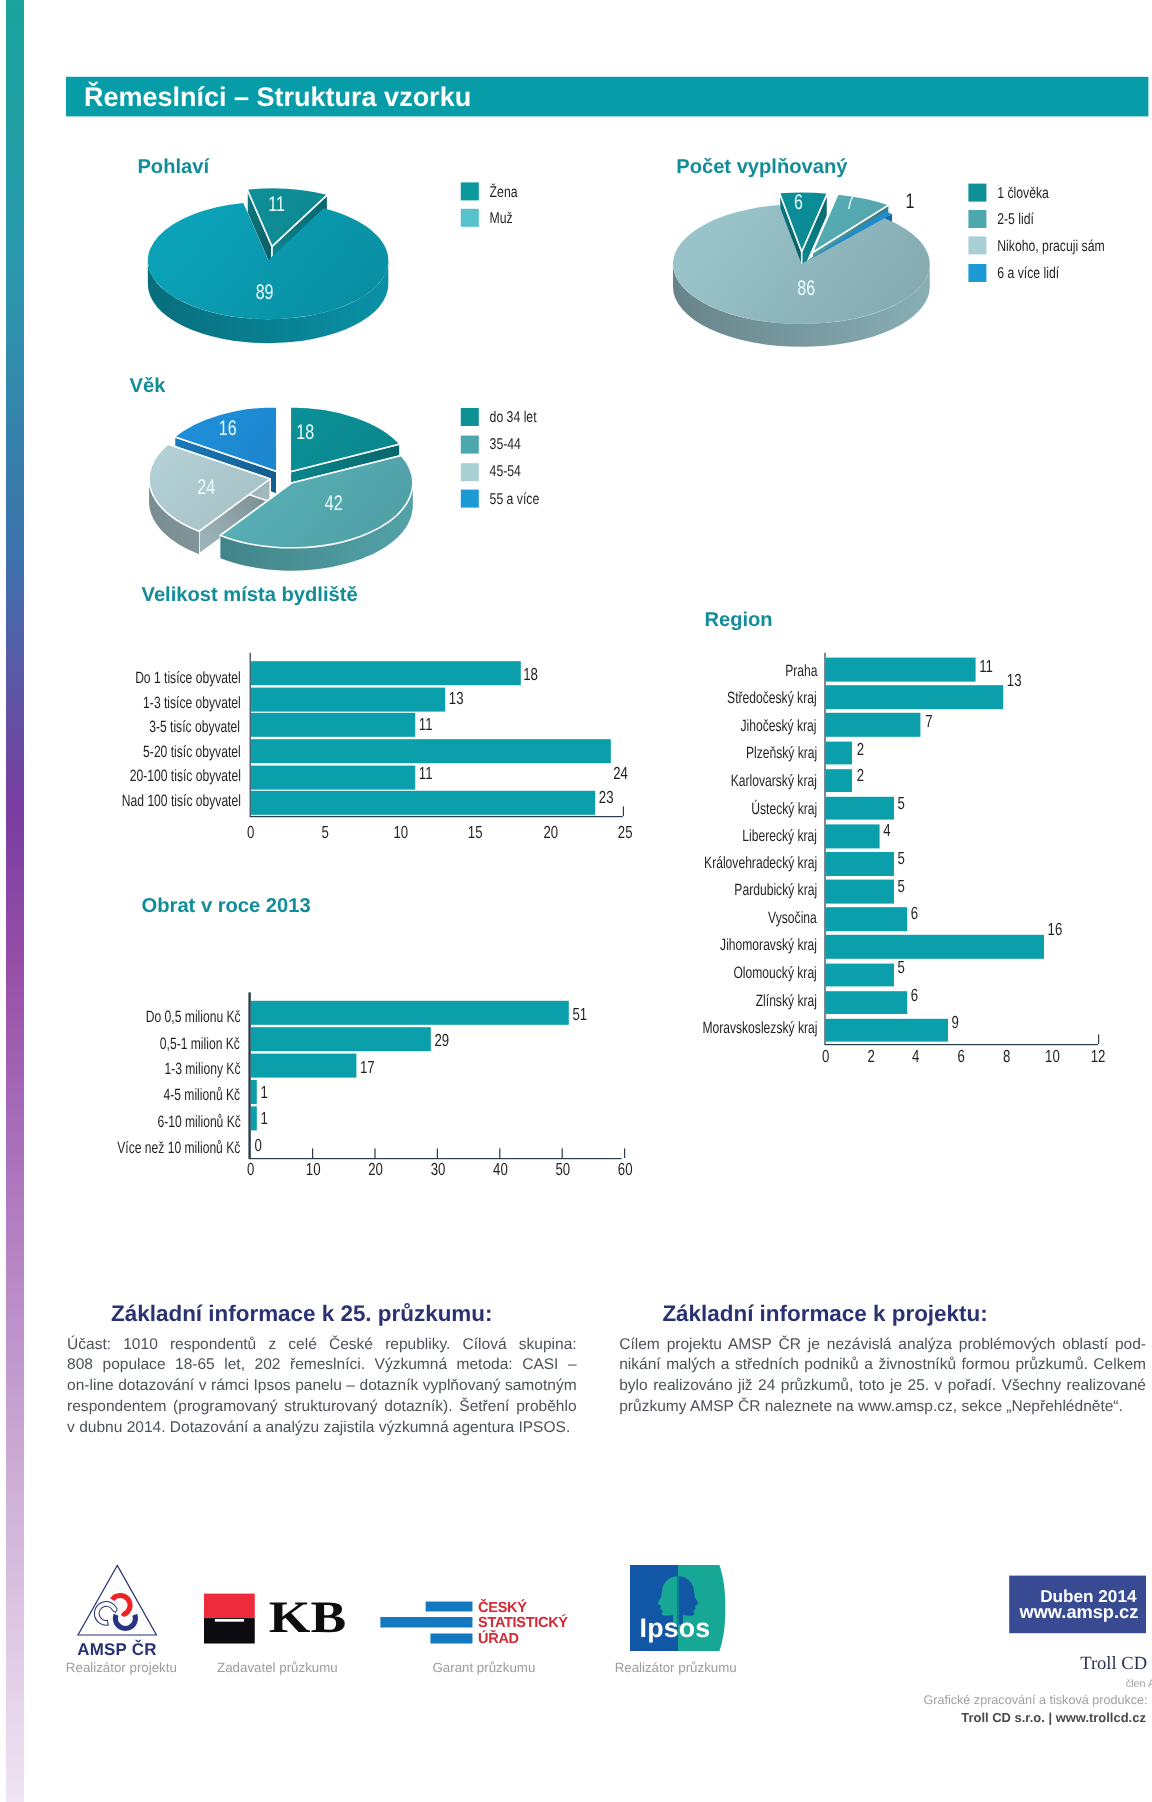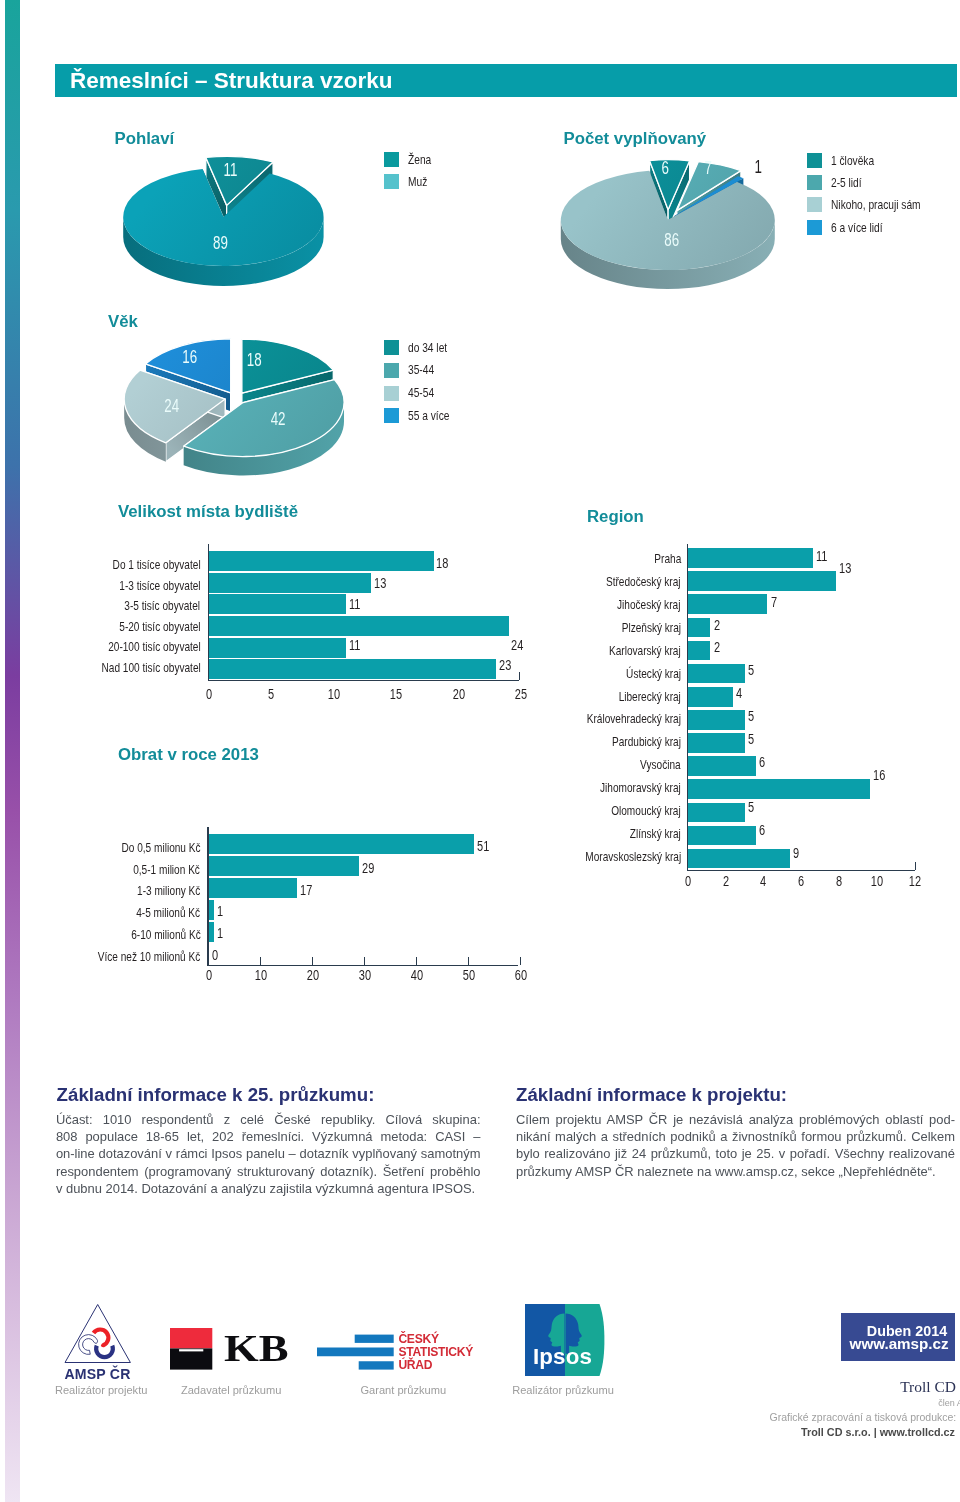--- a/index.html
+++ b/index.html
@@ -16,21 +16,21 @@
   .legend-sw{width:15.4px;height:15px;margin-right:9px;flex:0 0 auto;}
   .legend-lb{font-size:13px;color:#231f20;white-space:nowrap;display:inline-block;transform:scaleX(0.785);transform-origin:left center;}
 
   .barchart{position:absolute;left:0;top:0;width:960px;height:1502px;}
   .bc-axis{position:absolute;background:#2a3b4d;}
   .bc-bar{position:absolute;background:#0A9FAA;}
   .bc-cat{position:absolute;text-align:right;font-size:13.6px;color:#231f20;white-space:nowrap;transform-origin:right center;}
   .bc-val{position:absolute;font-size:14.5px;color:#231f20;white-space:nowrap;transform-origin:left center;}
   .bc-tick{position:absolute;font-size:14.5px;color:#231f20;text-align:center;transform-origin:center center;}
 
-  .info-h{position:absolute;font-size:18.7px;font-weight:bold;color:#2A3273;white-space:nowrap;line-height:1;}
+  .info-h{position:absolute;font-size:18.7px;font-weight:bold;color:#2A3273;white-space:nowrap;line-height:1;margin-left:36px;}
   .info-b{position:absolute;font-size:12.95px;color:#4d5259;line-height:17.4px;}
   .info-line{white-space:nowrap;}
   .info-b .info-line{white-space:normal;text-align:justify;}
 
   .logo-cap{position:absolute;font-size:11.1px;color:#9d9d9d;white-space:nowrap;line-height:1;}
   .badge{position:absolute;background:#374A92;}
   .badge-t{position:absolute;color:#fff;font-size:14.3px;font-weight:bold;text-align:right;white-space:nowrap;line-height:1;}
   .cred{position:absolute;white-space:nowrap;line-height:1;text-align:right;}
   .cred-brand{font-family:"Liberation Serif",serif;font-size:15.5px;color:#2b3255;}
   .cred-member{font-size:9px;color:#a0a0a0;}
@@ -195,21 +195,21 @@
         <span class="legend-lb" data-name="legend-label">Nikoho, pracuji sám</span>
       </div>
       <div class="legend-row" data-name="legend-item">
         <span class="legend-sw" data-name="legend-swatch" style="background: rgb(28, 154, 214);"></span>
         <span class="legend-lb" data-name="legend-label">6 a více lidí</span>
       </div>
     </div>
 
   <div class="sec-title" style="left:108px;top:314px" data-name="chart-title-age">Věk</div>
 
-  <div class="sec-title" style="left:118px;top:504px" data-name="chart-title-size">Velikost místa bydliště</div>
+  <div class="sec-title" style="left:118px;top:488px" data-name="chart-title-size">Velikost místa bydliště</div>
   <div class="barchart" id="bc-size" data-name="bar-chart-size">
       <div class="bc-axis" data-name="bar-chart-y-axis" style="left: 207.5px; top: 544px; width: 1.3px; height: 136.1px;"></div>
       <div class="bc-axis" data-name="bar-chart-x-axis" style="left: 207.5px; top: 680.1px; width: 311.3px; height: 1.3px;"></div>
       <div class="bc-axis" data-name="bar-chart-end-tick" style="left: 518.8px; top: 672.1px; width: 1.3px; height: 8px;"></div>
       <div class="bc-bar" data-name="bar" style="left: 208.7px; top: 551.025px; width: 225px; height: 20px;"></div>
       <div class="bc-cat" data-name="bar-category-label" style="right: 759.6px; top: 557.2px; transform: scaleX(0.742);">Do 1 tisíce obyvatel</div>
       <div class="bc-val" data-name="bar-value-label" style="left: 436.2px; top: 554.5px; transform: scaleX(0.76);">18</div>
       <div class="bc-bar" data-name="bar" style="left: 208.7px; top: 572.675px; width: 162.5px; height: 20px;"></div>
       <div class="bc-cat" data-name="bar-category-label" style="right: 759.6px; top: 577.76px; transform: scaleX(0.742);">1-3 tisíce obyvatel</div>
       <div class="bc-val" data-name="bar-value-label" style="left: 373.7px; top: 575.06px; transform: scaleX(0.76);">13</div>

